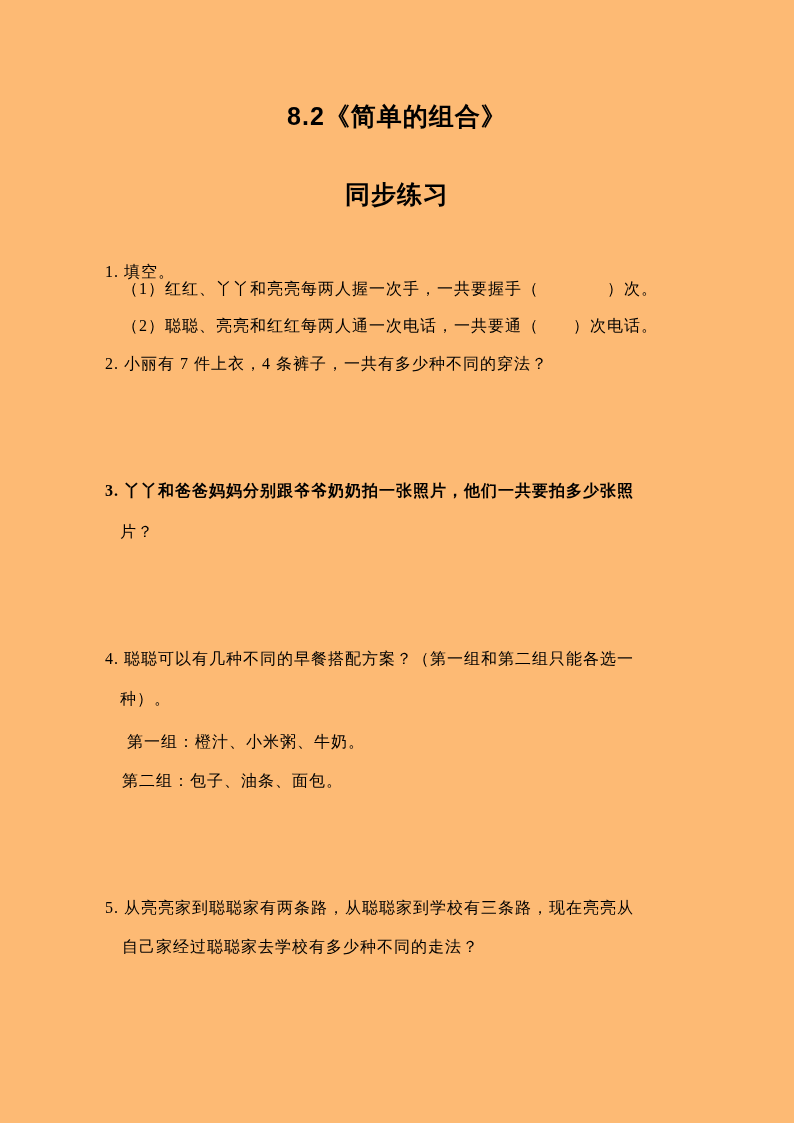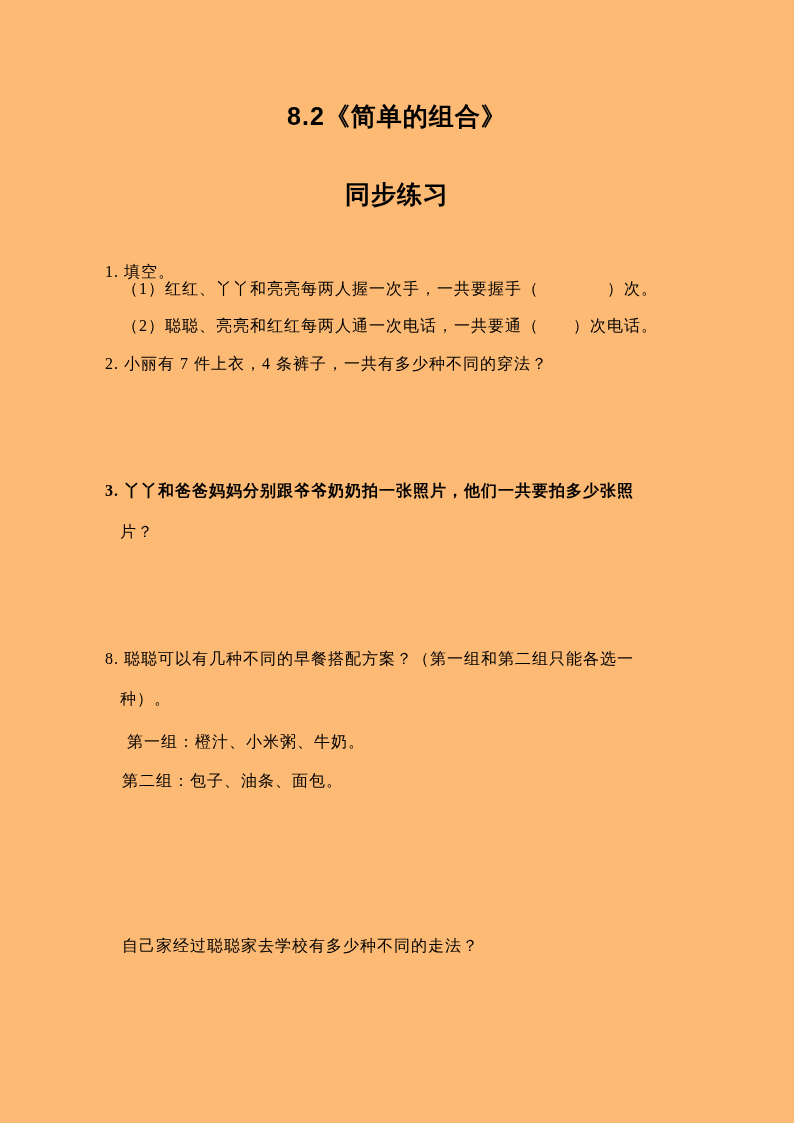--- a/index.html
+++ b/index.html
@@ -42,21 +42,21 @@
   .q1-sub1  { top: 278px; left: 122px; }
   .q1-sub2  { top: 315px; left: 122px; }
   .q2-line1 { top: 353px; left: 105px; }
   .q3-line1 { top: 480px; left: 105px; font-weight: bold; }
   .q3-line2 { top: 521px; left: 120px; }
   .q4-line1 { top: 648px; left: 105px; }
   .q4-line2 { top: 688px; left: 120px; }
   .q4-grp1  { top: 731px; left: 127px; }
   .q4-grp2  { top: 770px; left: 122px; }
   .q5-line1 { top: 897px; left: 105px; }
-  .q5-line2 { top: 936px; left: 122px; font-family: Liberation Mono, monospace; }
+  .q5-line2 { top: 936px; left: 122px; }
 </style>
 </head>
 <body>
 
 <div class="page">
 
   <div class="doc-title title-line-1">8.2《简单的组合》</div>
 
   <div class="doc-title title-line-2">同步练习</div>
 
@@ -65,24 +65,25 @@
   <div class="line q1-sub1">（1）红红、丫丫和亮亮每两人握一次手，一共要握手（　　　　）次。</div>
 
   <div class="line q1-sub2">（2）聪聪、亮亮和红红每两人通一次电话，一共要通（　　）次电话。</div>
 
   <div class="line q2-line1">2. 小丽有 7 件上衣，4 条裤子，一共有多少种不同的穿法？</div>
 
   <div class="line q3-line1">3. 丫丫和爸爸妈妈分别跟爷爷奶奶拍一张照片，他们一共要拍多少张照</div>
 
   <div class="line q3-line2">片？</div>
 
-  <div class="line q4-line1">8. 聪聪可以有几种不同的早餐搭配方案？（第一组和第二组只能各选一</div>
+  <div class="line q4-line1">4. 聪聪可以有几种不同的早餐搭配方案？（第一组和第二组只能各选一</div>
 
   <div class="line q4-line2">种）。</div>
 
   <div class="line q4-grp1">第一组：橙汁、小米粥、牛奶。</div>
 
   <div class="line q4-grp2">第二组：包子、油条、面包。</div>
 
+  <div class="line q5-line1">5. 从亮亮家到聪聪家有两条路，从聪聪家到学校有三条路，现在亮亮从</div>
 
   <div class="line q5-line2">自己家经过聪聪家去学校有多少种不同的走法？</div>
 
 </div>
 
 </body></html>

